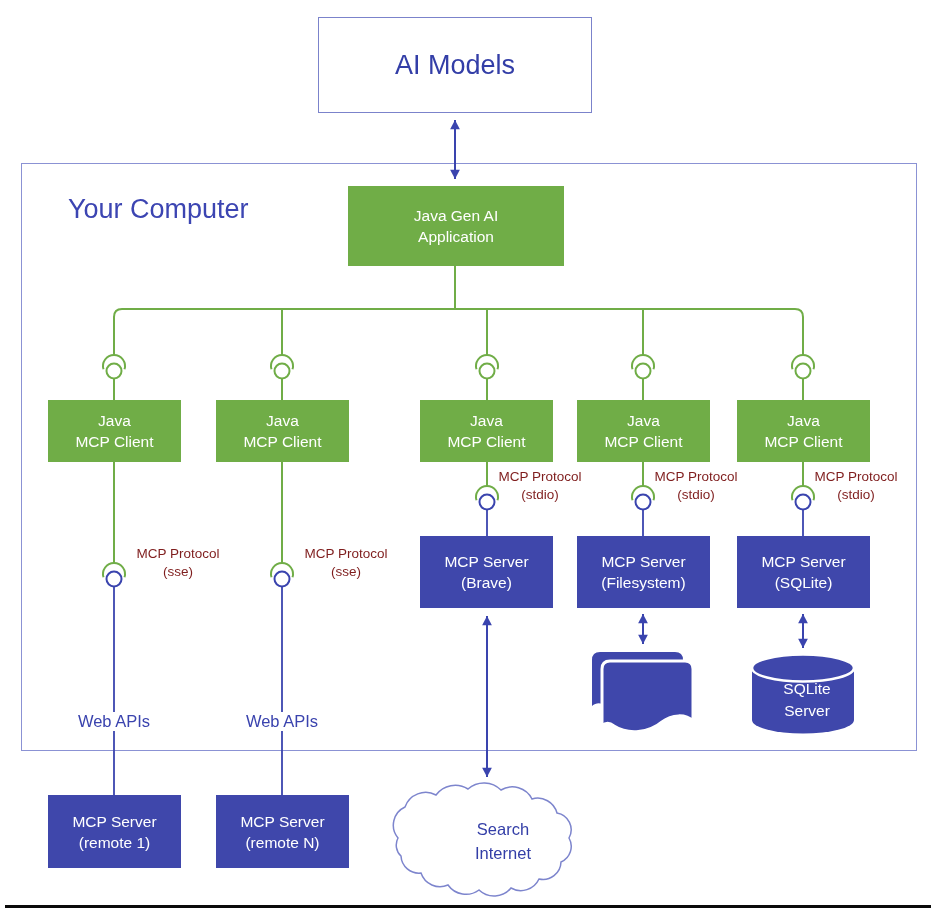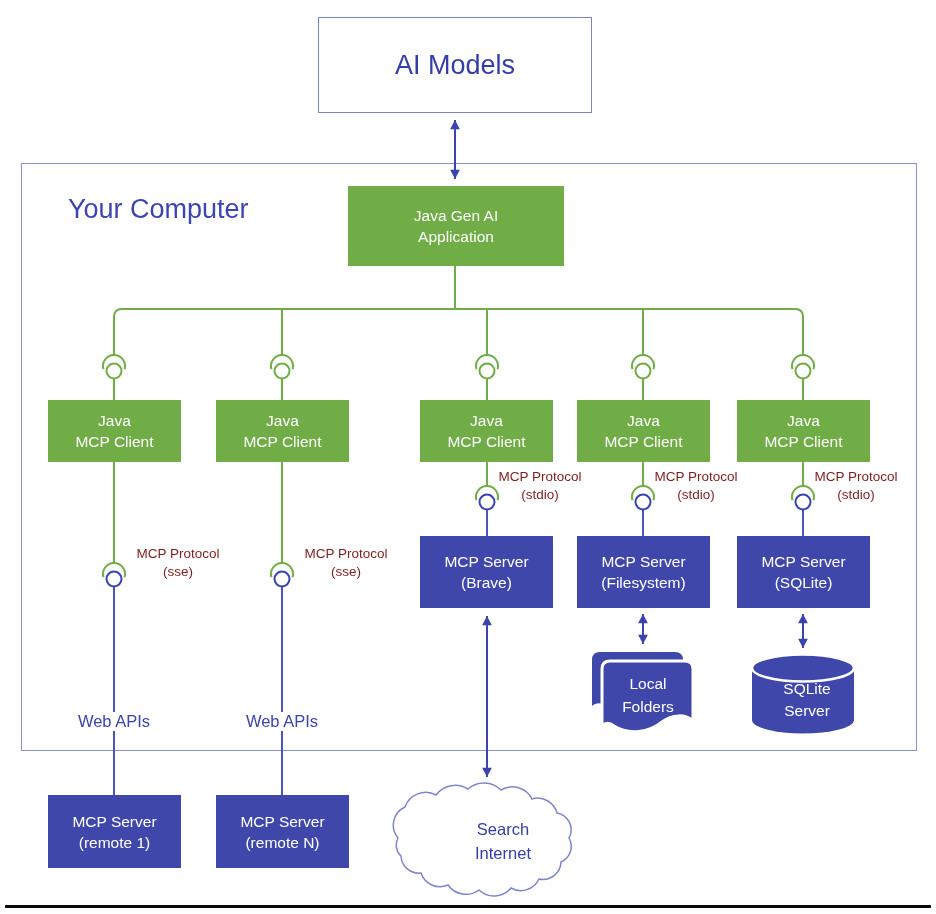--- a/index.html
+++ b/index.html
@@ -193,21 +193,19 @@
   <div class="proto-label" style="left:494px;top:468px;">MCP Protocol
 (stdio)</div>
   <div class="proto-label" style="left:650px;top:468px;">MCP Protocol
 (stdio)</div>
   <div class="proto-label" style="left:810px;top:468px;">MCP Protocol
 (stdio)</div>
 
   <div class="webapi-label" style="left:114px;top:671px;">Web APIs</div>
   <div class="webapi-label" style="left:282px;top:671px;">Web APIs</div>
 
-  <div class="shape-label" style="left:648px;top:672px;width:100px;">Local
-Folders</div>
   <div class="shape-label" style="left:803px;top:678px;width:77px;line-height:22px;padding-left:8px;">SQLite
 Server</div>
   <div class="cloud-label" style="left:503px;top:817px;width:140px;">Search
 Internet</div>
 
   <div class="bottom-rule" style="left:5px;top:905px;width:926px;height:2.5px;"></div>
 </div>
 
 </body></html>

